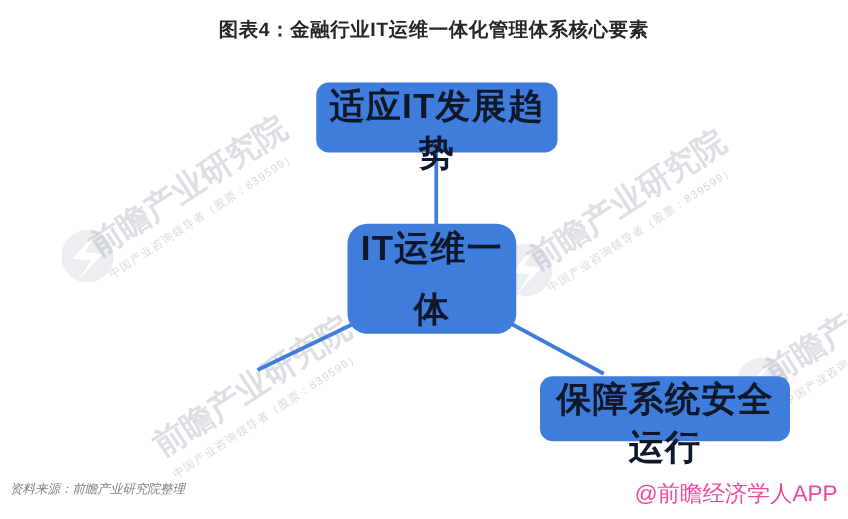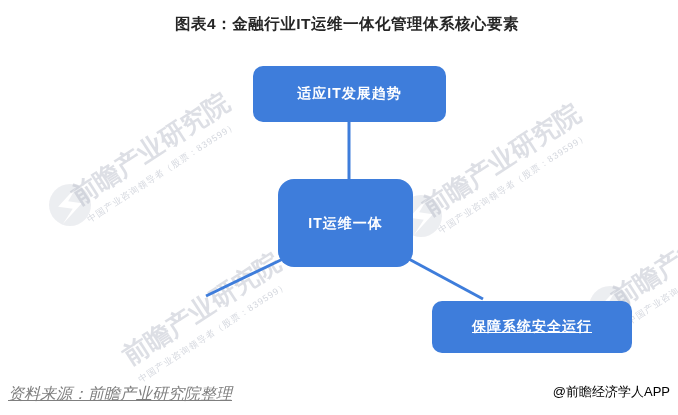--- a/index.html
+++ b/index.html
@@ -33,38 +33,38 @@
   .wm1 { left:49px;  top:184px; }
   .wm2 { left:400px; top:195px; }
   .wm3 { left:100px; top:344px; }
   .wm4 { left:589px; top:286px; }
 
   
   .connectors { position:absolute; left:0; top:0; z-index:1; }
 
   
   .node {
-    position:absolute; z-index:2; display:flex; align-items:center; justify-content:center;
-    background:#3E7DDB; color:#ffffff; font-weight:bold; font-size:14px; letter-spacing:1px;
+    position:absolute; z-index:2; display:flex; align-items:flex-start; justify-content:center;
+    background:#3E7DDB; color:#0f172a; font-weight:bold; font-size:28px; letter-spacing:1px;
     text-align:center;
   }
   .node-top    { left:253px; top:66px;  width:193px; height:56px; border-radius:10px; }
   .node-center { left:278px; top:179px; width:135px; height:88px; border-radius:16px;
-                 line-height:1.75; }
+                 flex-direction:column; line-height:1.75; }
   .node-bl     { left:53px;  top:295px; width:200px; height:54px; border-radius:10px; }
-  .node-br     { left:432px; top:301px; width:200px; height:52px; border-radius:10px;text-decoration:underline; }
+  .node-br     { left:432px; top:301px; width:200px; height:52px; border-radius:10px; }
 
   
   .footer-source {
     position:absolute; left:8px; top:384px; z-index:3;
-    font-style:italic; font-size:16px; color:#7F7F7F;text-decoration:underline;
+    font-style:italic; font-size:10px; color:#7F7F7F;
   }
   .footer-credit {
     position:absolute; right:8px; top:383px; z-index:3;
-    font-size:13px; color:#000000;
+    font-size:18px; color:#ec4899;
   }
 </style>
 </head>
 <body>
 
 <div class="stage">
 
   <div class="title">图表4：金融行业IT运维一体化管理体系核心要素</div>
 
   <div class="wm wm1">

